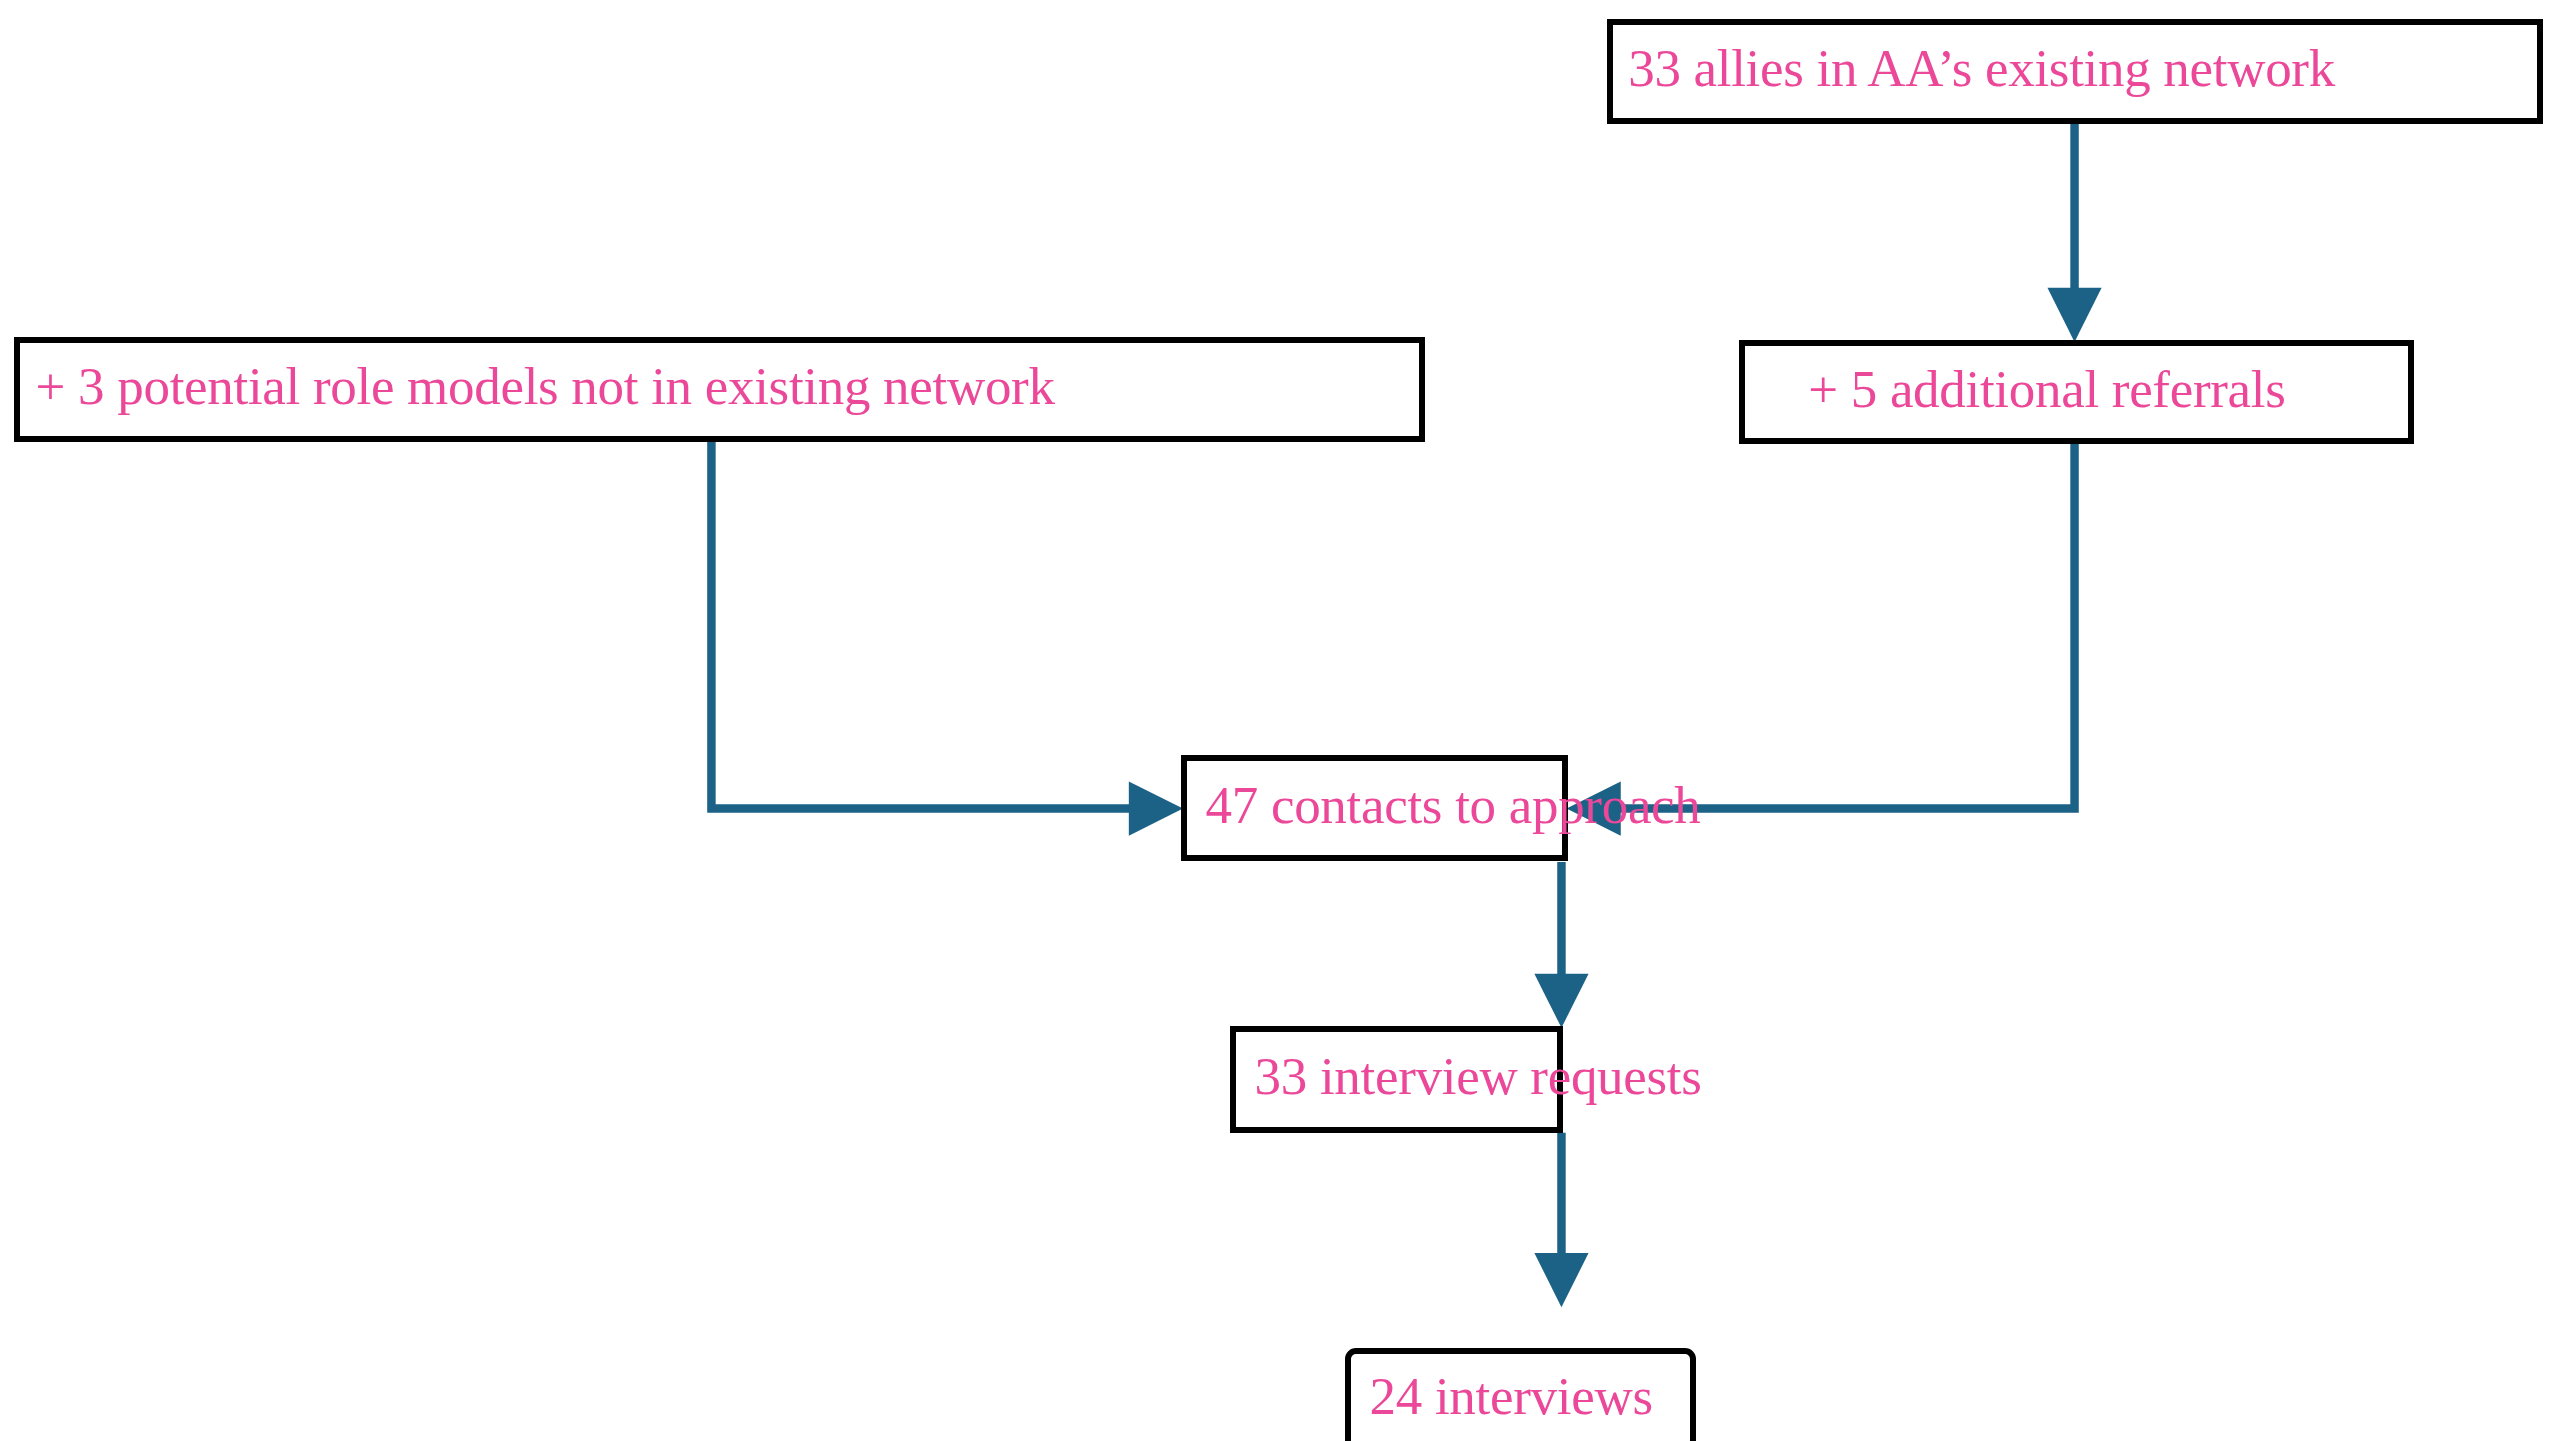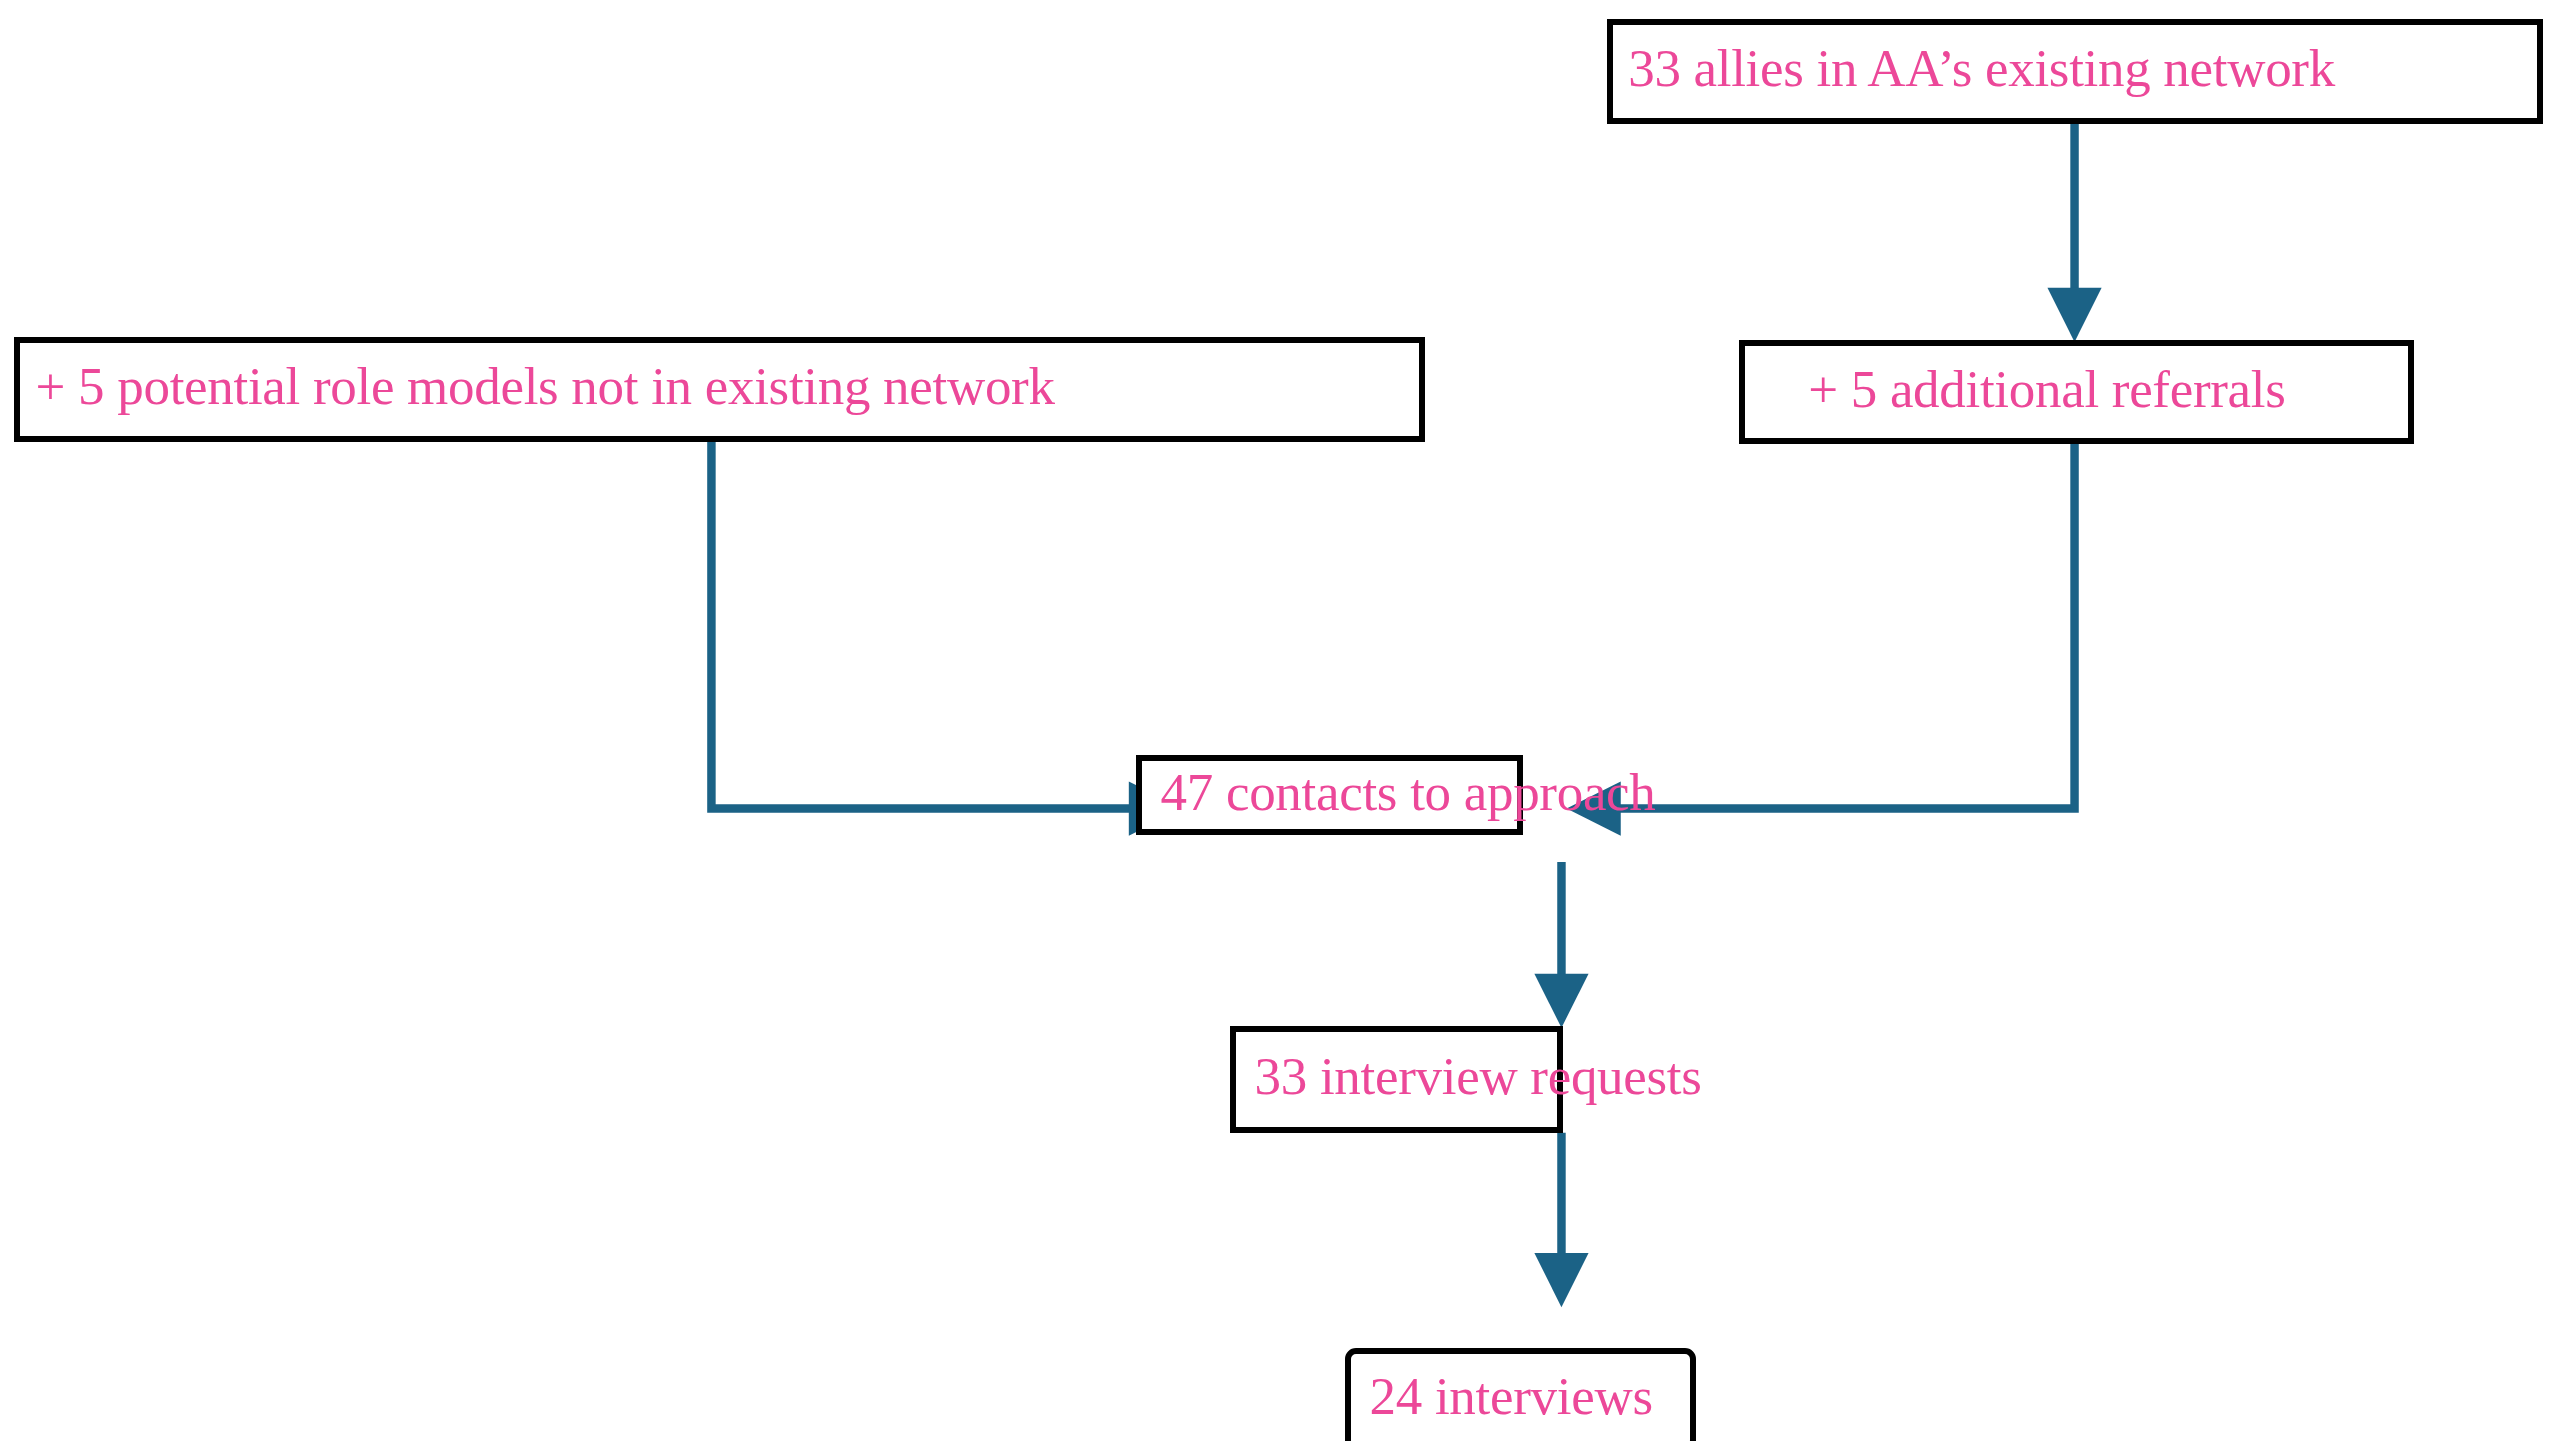--- a/index.html
+++ b/index.html
@@ -87,28 +87,28 @@
       <path class="edge-path" d="M 1844 1338 L 1844 1510" stroke="#1B6286"></path>
       <polygon class="edge-head" points="1844,1544 1812,1480 1876,1480" fill="#1B6286"></polygon>
     </g>
   </svg>
 
   <div class="node" style="left:1607px; top:18.6px; width:936px; height:105px;">
     <span class="node-label">33 allies in AA’s existing network</span>
   </div>
 
   <div class="node" style="left:14.4px; top:337px; width:1411px; height:105px;">
-    <span class="node-label">+ 5 potential role models not in existing network</span>
+    <span class="node-label">+ 3 potential role models not in existing network</span>
   </div>
 
   <div class="node" style="left:1739px; top:340px; width:675px; height:104px;padding-left:48px;">
     <span class="node-label">+ 5 additional referrals</span>
   </div>
 
-  <div class="node center" style="left:1136px; top:755px; width:387px; height:80px;">
+  <div class="node center" style="left:1181px; top:755px; width:387px; height:106px;">
     <span class="node-label">47 contacts to approach</span>
   </div>
 
   <div class="node center" style="left:1230px; top:1026px; width:333px; height:107px;">
     <span class="node-label">33 interview requests</span>
   </div>
 
   <div class="node center" style="left:1345px; top:1348px; width:351px; height:103px;border-radius:11px;">
     <span class="node-label">24 interviews</span>
   </div>

